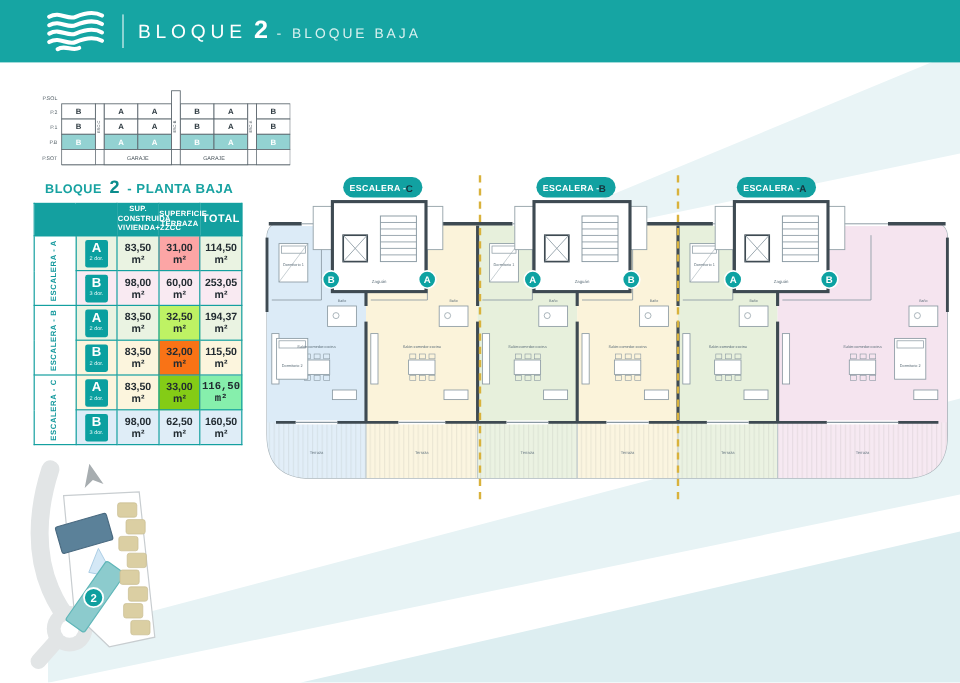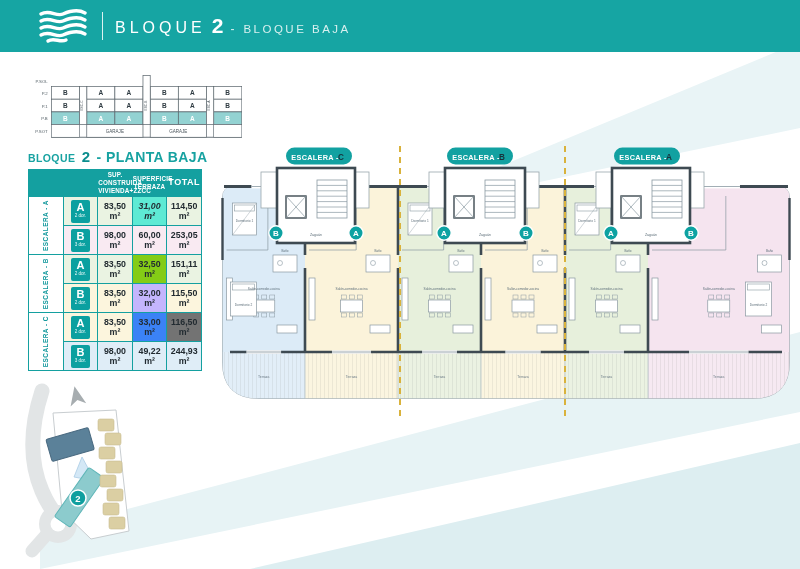--- a/index.html
+++ b/index.html
@@ -17,21 +17,21 @@
   #header-title .t2{font-size:21px;font-weight:bold;margin-left:6px;}
   #header-title .t3{font-size:12px;letter-spacing:2px;margin:0 7px;color:#d8f0ef;}
   #header-title .t4{font-size:11.5px;letter-spacing:2.5px;color:#d8f0ef;}
   
   #stack-diagram{position:absolute;left:24px;top:72px;}
   
   #table-block{position:absolute;left:28px;top:148px;width:176px;}
   #table-title{text-align:center;white-space:nowrap;margin-bottom:3px;}
   #table-title .b1{font-size:10.5px;font-weight:bold;color:#17a2a1;letter-spacing:.4px;}
   #table-title .b2{font-size:15px;font-weight:bold;color:#0b8d8d;margin:0 2px;}
-  #table-title .b3{font-size:14px;font-weight:bold;color:#17a2a1;letter-spacing:.4px;}
+  #table-title .b3{font-size:11px;font-weight:bold;color:#17a2a1;letter-spacing:.4px;}
   table.areas{border-collapse:collapse;width:174px;table-layout:fixed;}
   table.areas th,table.areas td{border:1.5px solid #14a0a0;padding:0;text-align:center;}
   table.areas thead th{background:#14a0a0;color:#fff;font-size:6.3px;line-height:1.3;
         font-weight:bold;height:26px;white-space:pre-line;letter-spacing:.2px;}
   table.areas thead th.total-h{font-size:9px;letter-spacing:.5px;}
   td.esc-cell{background:#fff;width:13px;}
   td.esc-cell .vlabel{writing-mode:vertical-rl;transform:rotate(180deg);
         font-size:6.4px;font-weight:bold;color:#12989c;letter-spacing:.5px;white-space:nowrap;
         margin:0 auto;}
   td.badge-cell{width:23px;height:28px;}
@@ -152,21 +152,21 @@
             <td class="esc-cell" rowspan="2">
               <div class="vlabel">ESCALERA - A</div>
             </td>
             <td class="badge-cell" style="background: rgb(234, 243, 226);">
               <div class="badge-sq">
                 <span class="bl">A</span>
                 <span class="bd">2 dor.</span>
               </div>
             </td>
             <td class="val" style="background: rgb(234, 243, 226);">83,50 m²</td>
-            <td class="val" style="background: #5eead4; font-style: italic;">31,00 m²</td>
+            <td class="val" style="background: #fca5a5;">31,00 m²</td>
             <td class="val" style="background: rgb(234, 243, 226);">114,50 m²</td>
           </tr>
           <tr>
             <td class="badge-cell" style="background: rgb(249, 234, 242);">
               <div class="badge-sq">
                 <span class="bl">B</span>
                 <span class="bd">3 dor.</span>
               </div>
             </td>
             <td class="val" style="background: rgb(249, 234, 242);">98,00 m²</td>
@@ -177,58 +177,58 @@
             <td class="esc-cell" rowspan="2">
               <div class="vlabel">ESCALERA - B</div>
             </td>
             <td class="badge-cell" style="background: rgb(234, 243, 226);">
               <div class="badge-sq">
                 <span class="bl">A</span>
                 <span class="bd">2 dor.</span>
               </div>
             </td>
             <td class="val" style="background: rgb(234, 243, 226);">83,50 m²</td>
-            <td class="val" style="background: #84cc16;">32,50 m²</td>
-            <td class="val" style="background: rgb(234, 243, 226);">151,11 m²</td>
+            <td class="val" style="background: #bef264;">32,50 m²</td>
+            <td class="val" style="background: rgb(234, 243, 226);">194,37 m²</td>
           </tr>
           <tr>
             <td class="badge-cell" style="background: rgb(252, 245, 221);">
               <div class="badge-sq">
                 <span class="bl">B</span>
                 <span class="bd">2 dor.</span>
               </div>
             </td>
             <td class="val" style="background: rgb(252, 245, 221);">83,50 m²</td>
-            <td class="val" style="background: #c4b5fd;">32,00 m²</td>
+            <td class="val" style="background: #f97316;">32,00 m²</td>
             <td class="val" style="background: rgb(252, 245, 221);">115,50 m²</td>
           </tr>
           <tr>
             <td class="esc-cell" rowspan="2">
               <div class="vlabel">ESCALERA - C</div>
             </td>
             <td class="badge-cell" style="background: rgb(252, 245, 221);">
               <div class="badge-sq">
                 <span class="bl">A</span>
                 <span class="bd">2 dor.</span>
               </div>
             </td>
             <td class="val" style="background: rgb(252, 245, 221);">83,50 m²</td>
-            <td class="val" style="background: #3b82f6;">33,00 m²</td>
-            <td class="val" style="background: #737373;">116,50 m²</td>
+            <td class="val" style="background: #84cc16;">33,00 m²</td>
+            <td class="val" style="background: #86efac; font-family: Liberation Mono, monospace;">116,50 m²</td>
           </tr>
           <tr>
             <td class="badge-cell" style="background: rgb(223, 237, 247);">
               <div class="badge-sq">
                 <span class="bl">B</span>
                 <span class="bd">3 dor.</span>
               </div>
             </td>
             <td class="val" style="background: rgb(223, 237, 247);">98,00 m²</td>
-            <td class="val" style="background: rgb(223, 237, 247);">49,22 m²</td>
-            <td class="val" style="background: rgb(223, 237, 247);">244,93 m²</td>
+            <td class="val" style="background: rgb(223, 237, 247);">62,50 m²</td>
+            <td class="val" style="background: rgb(223, 237, 247);">160,50 m²</td>
           </tr>
         </tbody>
   </table>
 </div>
 
 <svg id="floor-plan" width="585" height="285" viewBox="215 140 585 285">
       <defs>
         <clipPath id="bclip">
           <path d="M 222.5 198 Q 222.5 186 234.5 186 L 777 186 Q 789.5 186 789.5 198 L 789.5 362 Q 789.5 398.5 753 398.5 L 259 398.5 Q 222.5 398.5 222.5 362 Z"></path>
         </clipPath>

